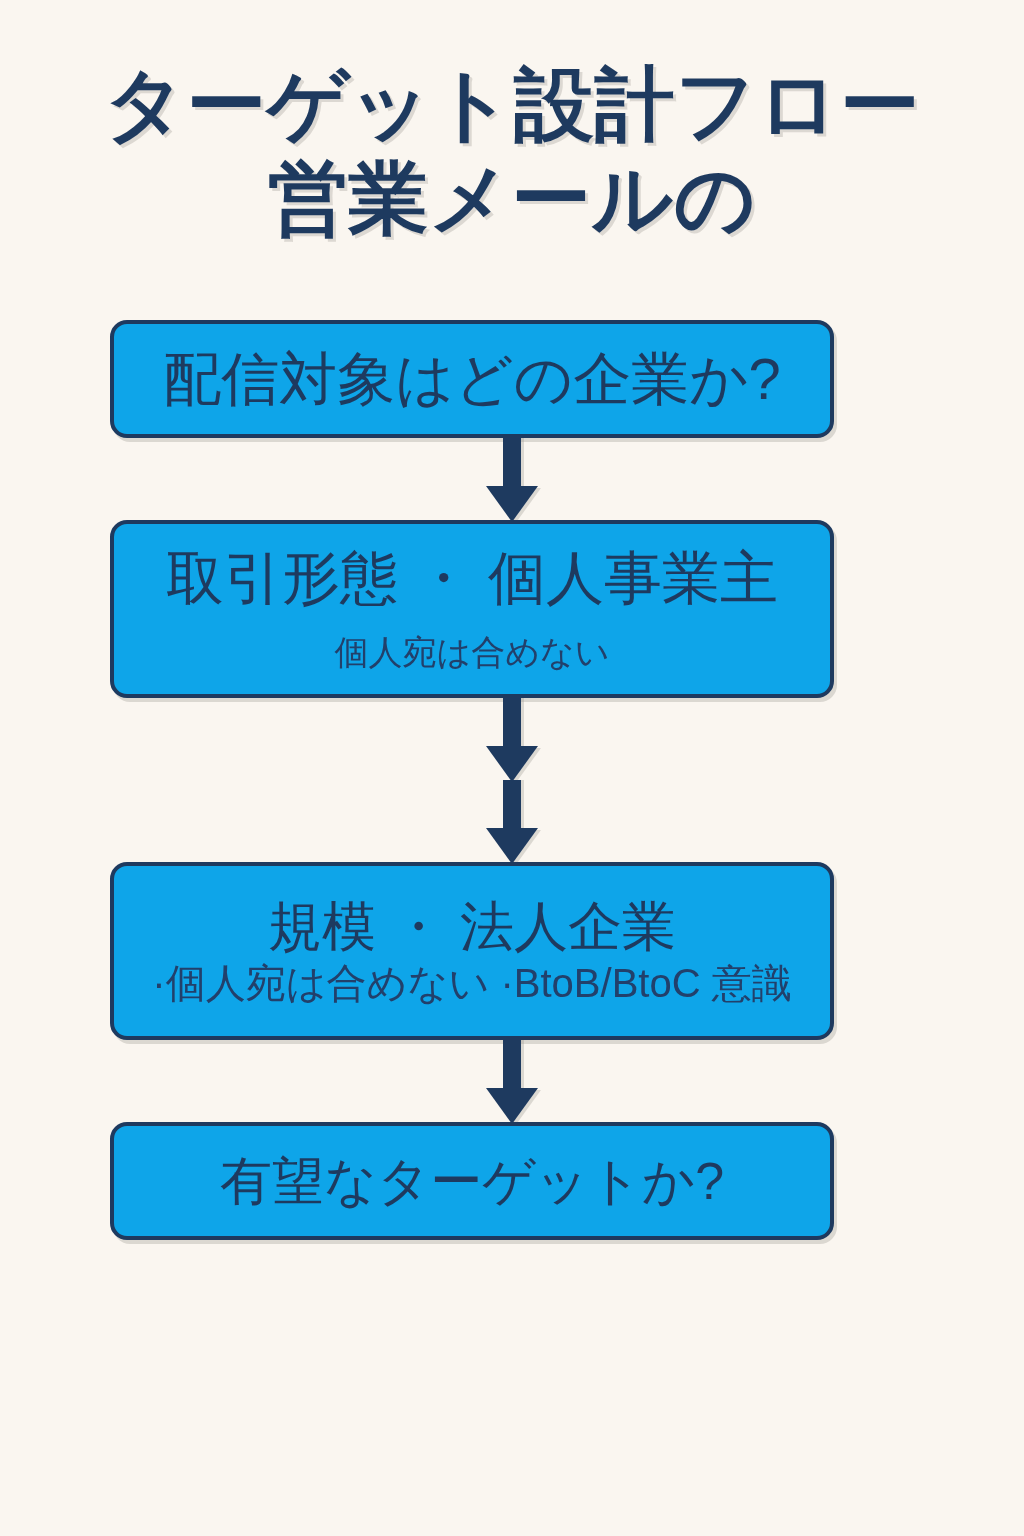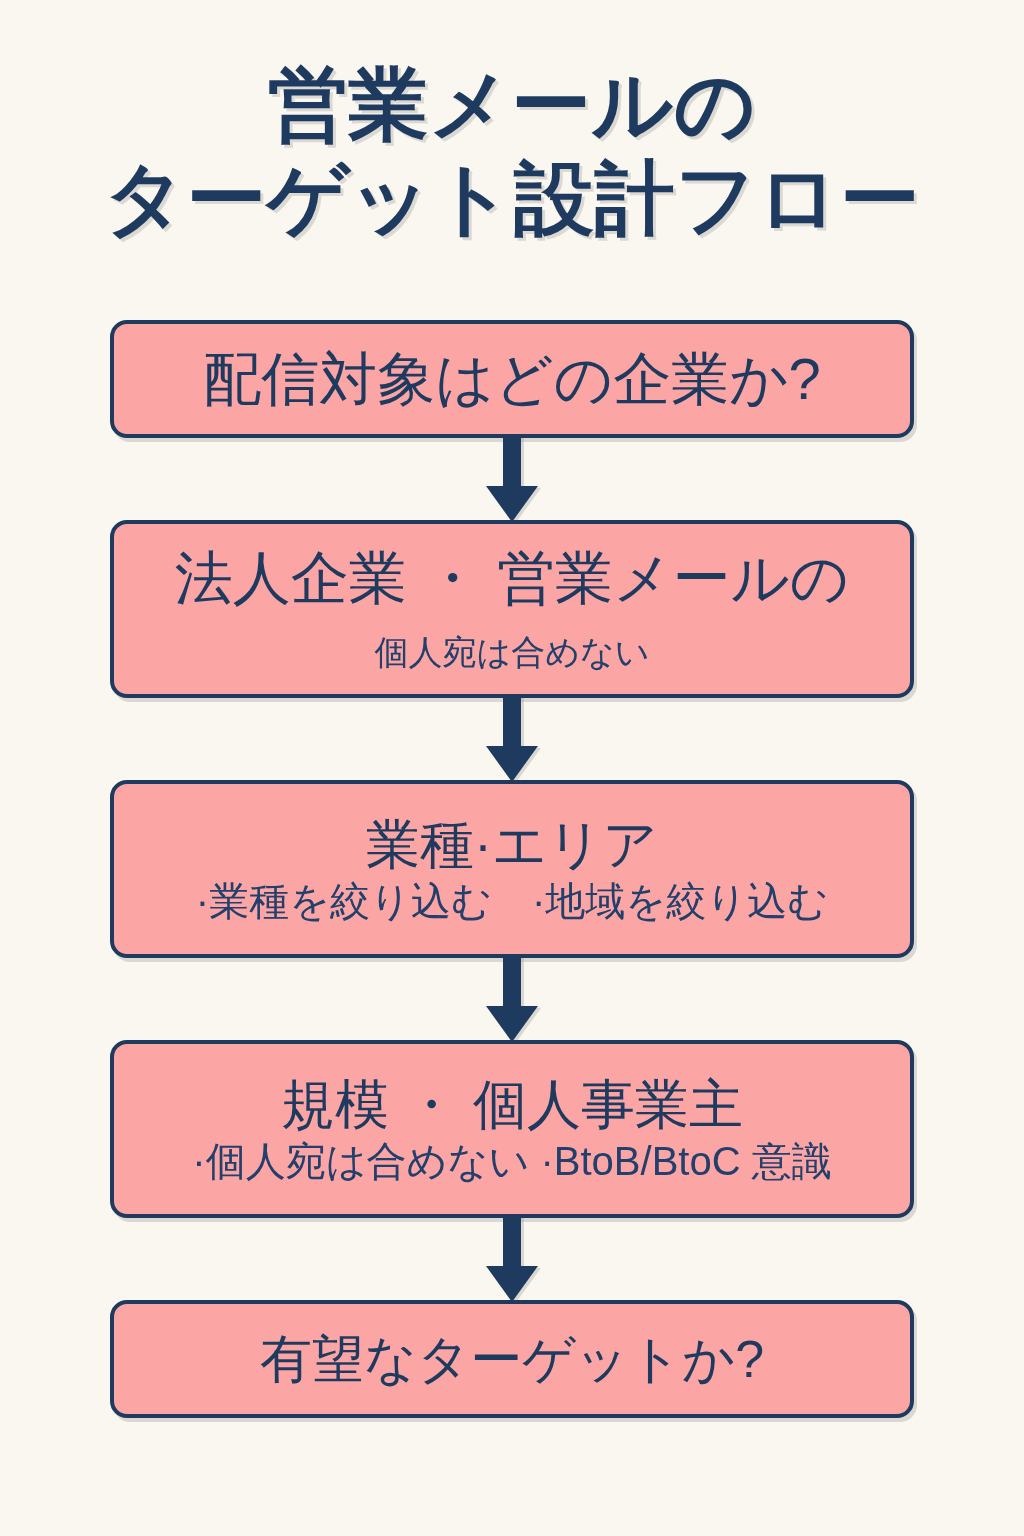--- a/index.html
+++ b/index.html
@@ -44,22 +44,22 @@
   .flow {
     position: absolute;
     left: 110px;
     top: 320px;
     width: 804px;
   }
 
   .node {
     position: relative;
     box-sizing: border-box;
-    width: 804px;
-    background: #fca5a5;
+    width: 724px;
+    background: #0ea5e9;
     border: 4px solid #1e3a5f;
     border-radius: 17px;
     box-shadow: 3px 4px 0 rgba(150,145,138,0.30);
     display: flex;
     flex-direction: column;
     align-items: center;
     justify-content: center;
     text-align: center;
   }
   .node.single { height: 118px; }
@@ -113,57 +113,53 @@
     border-top: 36px solid #1e3a5f;
     filter: drop-shadow(3px 2px 0 rgba(150,145,138,0.30));
   }
 </style>
 </head>
 <body>
 
 <div class="poster">
 
   <div class="title-block">
+    <span class="title-line">ターゲット設計フロー</span>
     <span class="title-line">営業メールの</span>
-    <span class="title-line">ターゲット設計フロー</span>
   </div>
 
   <div class="flow">
 
     <div class="node single">
       <div class="node-title t-58">配信対象はどの企業か?</div>
     </div>
 
     <div class="arrow">
       <div class="shaft"></div>
       <div class="head"></div>
     </div>
 
     <div class="node double">
-      <div class="node-title t-58">法人企業 ・ 営業メールの</div>
+      <div class="node-title t-58">取引形態 ・ 個人事業主</div>
       <div class="node-sub s-34">個人宛は合めない</div>
     </div>
 
     <div class="arrow">
       <div class="shaft"></div>
       <div class="head"></div>
     </div>
 
-    <div class="node double">
-      <div class="node-title t-54">業種·エリア</div>
-      <div class="node-sub s-40">·業種を絞り込む　·地域を絞り込む</div>
-    </div>
 
     <div class="arrow">
       <div class="shaft"></div>
       <div class="head"></div>
     </div>
 
     <div class="node double">
-      <div class="node-title t-54">規模 ・ 個人事業主</div>
+      <div class="node-title t-54">規模 ・ 法人企業</div>
       <div class="node-sub s-40">·個人宛は合めない ·BtoB/BtoC 意識</div>
     </div>
 
     <div class="arrow">
       <div class="shaft"></div>
       <div class="head"></div>
     </div>
 
     <div class="node single">
       <div class="node-title t-52">有望なターゲットか?</div>

